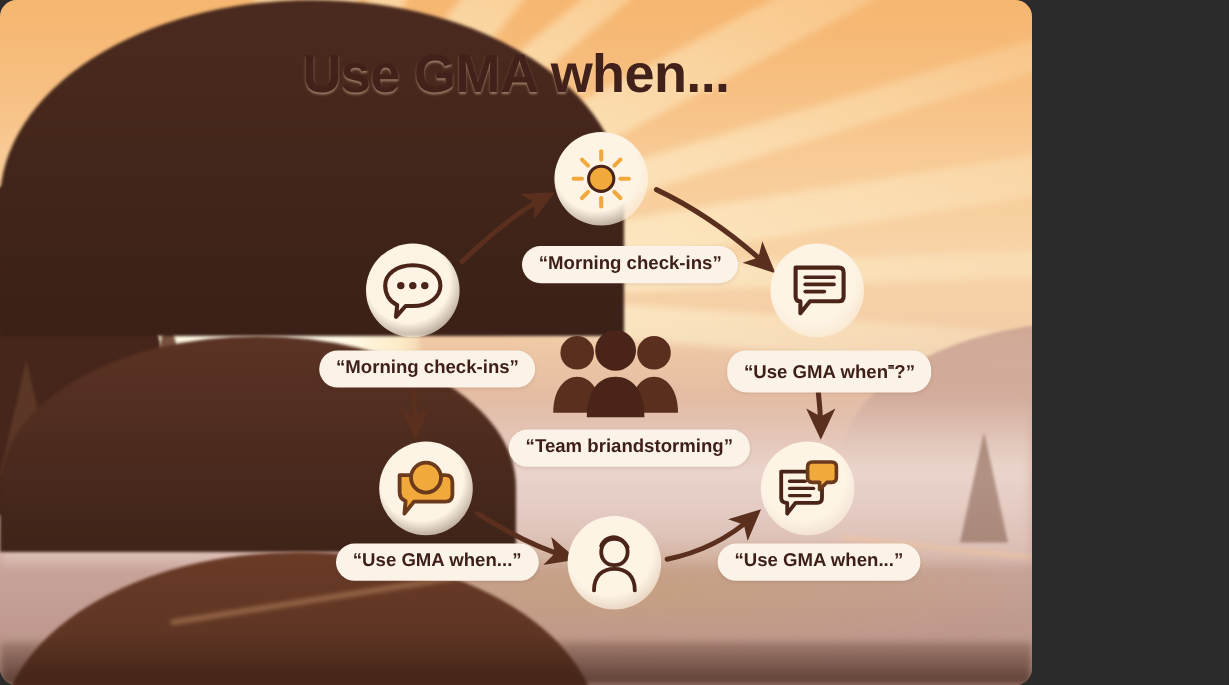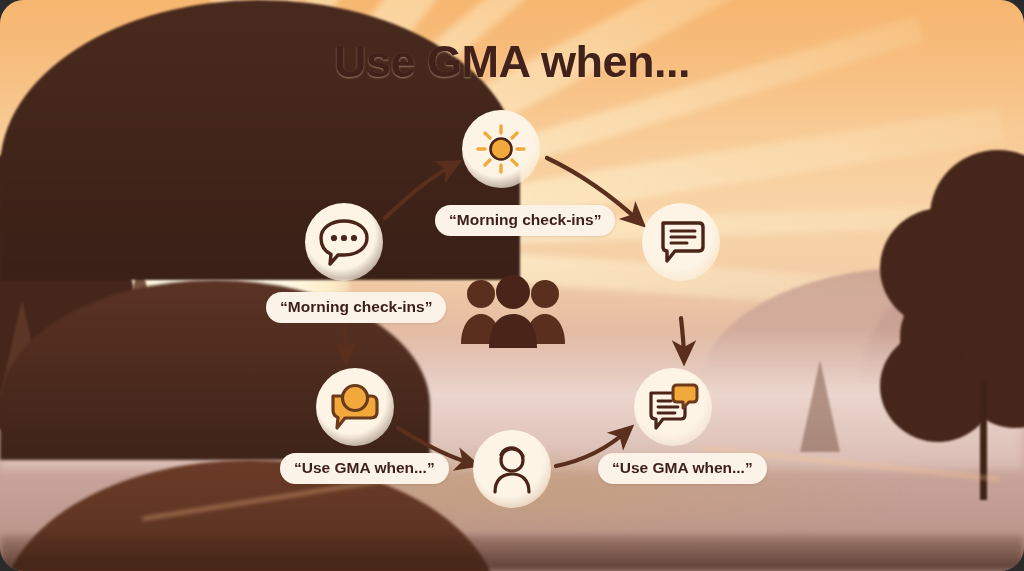--- a/index.html
+++ b/index.html
@@ -2,25 +2,25 @@
 <html><head>
 <meta charset="utf-8">
 <style>
   html, body {
     margin: 0;
     padding: 0;
     background: #2b2b2b;
   }
   #stage {
     position: relative;
-    width: 1024px;
+    width: 860px;
     height: 571px;
     overflow: hidden;
     font-family: "Liberation Sans", sans-serif;
-    border-radius: 24px;
+    border-radius: 14px;
   }
 
   
   .bg-base {
     position: absolute; inset: 0;
     background:
       linear-gradient(to bottom,
         #f6b973 0%,
         #f7c184 10%,
         #f8cb96 24%,
@@ -283,37 +283,39 @@
       <svg width="52" height="50" viewBox="0 0 52 50">
         <path d="M8,6 L44,6 Q48,6 48,10 L48,30 Q48,34 44,34 L20,34 L12,44 L12,34 Q8,34 8,30 Z" fill="none" stroke="#4a2418" stroke-width="3.4" stroke-linejoin="round"></path>
         <g stroke="#4a2418" stroke-width="3" stroke-linecap="round">
           <line x1="16" y1="14" x2="40" y2="14"></line>
           <line x1="16" y1="20" x2="40" y2="20"></line>
           <line x1="16" y1="26" x2="32" y2="26"></line>
         </g>
       </svg>
     </span>
   </div>
+  <div class="chip" style="left:606px; top:292px;">“Use GMA when⁼?”</div>
 
   <div style="position:absolute; left:455px; top:272px; width:116px; height:76px;">
     <span>
       <svg width="116" height="76" viewBox="0 0 116 76">
         <g fill="#5a2f1d">
           <circle cx="26" cy="22" r="14"></circle>
           <path d="M6,72 C6,52 16,42 26,42 C36,42 46,52 46,72 Z"></path>
           <circle cx="90" cy="22" r="14"></circle>
           <path d="M70,72 C70,52 80,42 90,42 C100,42 110,52 110,72 Z"></path>
         </g>
         <g fill="#4a2418">
           <circle cx="58" cy="20" r="17"></circle>
           <path d="M34,76 C34,52 45,42 58,42 C71,42 82,52 82,76 Z"></path>
         </g>
       </svg>
     </span>
   </div>
+  <div class="chip" style="left:424px; top:358px;">“Team briandstorming”</div>
 
   <div class="node" style="left:316px; top:368px;">
     <span>
       <svg width="56" height="50" viewBox="0 0 56 50">
         <path d="M6,14 L44,14 Q50,14 50,20 L50,30 Q50,36 44,36 L18,36 L10,46 L11,35.5 C7,34 6,31 6,28 Z" fill="#f2a93b" stroke="#6b3a1c" stroke-width="3.2" stroke-linejoin="round"></path>
         <circle cx="28" cy="16" r="12.5" fill="#f2a93b" stroke="#6b3a1c" stroke-width="3.2"></circle>
       </svg>
     </span>
   </div>
   <div class="chip" style="left:280px; top:453px;">“Use GMA when...”</div>

